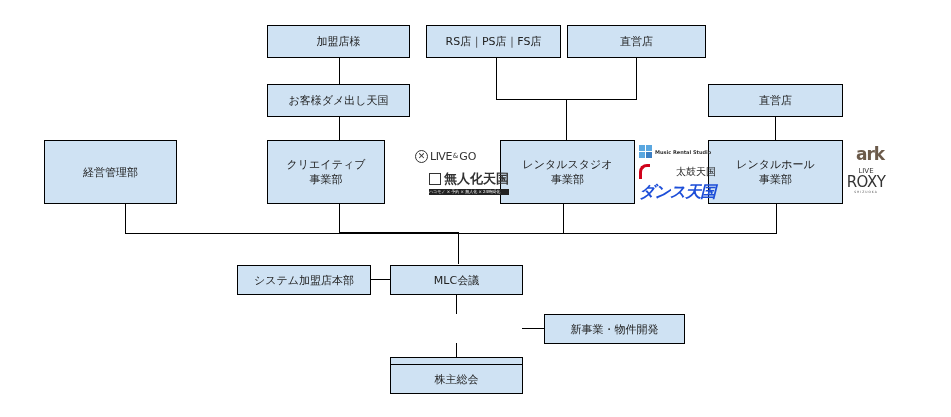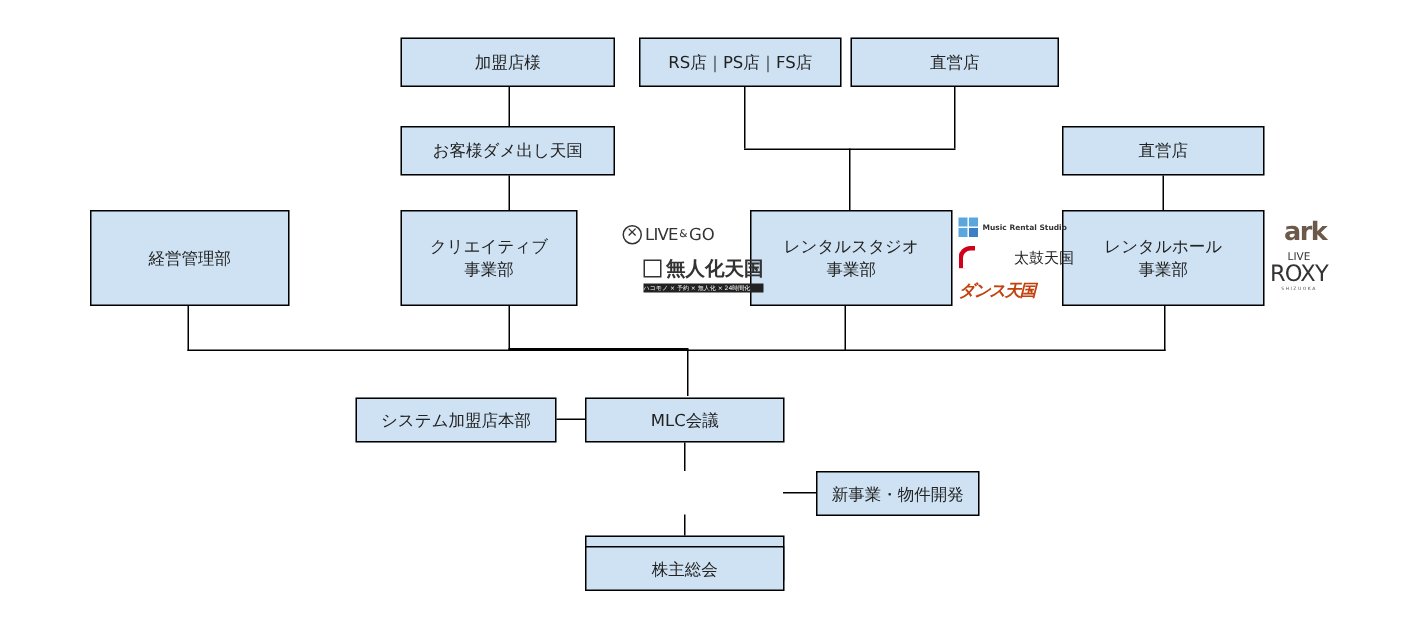--- a/index.html
+++ b/index.html
@@ -48,21 +48,21 @@
 <div class="box" style="left:426px; top:25px; width:135px; height:33px;">
   <span>RS店｜PS店｜FS店</span>
 </div>
 <div class="box" style="left:567px; top:25px; width:139px; height:33px;">
   <span>直営店</span>
 </div>
 <div class="box" style="left:708px; top:84px; width:135px; height:33px;">
   <span>直営店</span>
 </div>
 
-<div class="box" style="left:60px; top:140px; width:133px; height:64px;">
+<div class="box" style="left:44px; top:140px; width:133px; height:64px;">
   <span>経営管理部</span>
 </div>
 <div class="box" style="left:267px; top:140px; width:118px; height:64px; flex-direction:column;">
   <span>クリエイティブ</span>
   <span>事業部</span>
 </div>
 <div class="box" style="left:500px; top:140px; width:135px; height:64px; flex-direction:column;">
   <span>レンタルスタジオ</span>
   <span>事業部</span>
 </div>
@@ -73,21 +73,21 @@
 
 <div class="box" style="left:237px; top:265px; width:134px; height:30px;">
   <span>システム加盟店本部</span>
 </div>
 <div class="box" style="left:390px; top:265px; width:133px; height:30px;">
   <span>MLC会議</span>
 </div>
 <div class="box" style="left:390px; top:314px; width:133px; height:30px;margin-top:43px;">
   <span>CEO</span>
 </div>
-<div class="box" style="left:544px; top:314px; width:109px; height:30px;">
+<div class="box" style="left:544px; top:314px; width:141px; height:30px;">
   <span>新事業・物件開発</span>
 </div>
 <div class="box" style="left:390px; top:364px; width:133px; height:30px;">
   <span>株主総会</span>
 </div>
 
 <div class="logo" style="left:415px; top:148px; height:16px; display:flex; align-items:center;">
   <span style="display:inline-block; width:11px; height:11px; border:1.5px solid #333; border-radius:50%; font-size:9px; line-height:11px; text-align:center; color:#333; margin-right:2px;">✕</span>
   <span style="font-size:11px; color:#333; letter-spacing:-0.5px;">LIVE</span>
   <span style="font-size:7px; color:#333; margin:0 1px;">&amp;</span>
@@ -108,21 +108,21 @@
     <i style="width:6px;height:6px;background:#5aa7e0;display:block;"></i>
       <i style="width:6px;height:6px;background:#3b7fc4;display:block;"></i>
   </span>
   <span style="font-size:5px; color:#333; font-weight:bold;">Music Rental Studio</span>
 </div>
 <div class="logo" style="left:639px; top:164px; display:flex; align-items:center;">
   <span style="display:inline-block; width:8px; height:12px; border-left:3px solid #d0021b; border-top:3px solid #d0021b; border-radius:8px 0 0 0; margin-right:1px;"></span>
   <span style="font-size:10px; color:#222;margin-left:25px;">太鼓天国</span>
 </div>
 <div class="logo" style="left:639px; top:182px;">
-  <span style="font-size:11px; color:#c2410c; font-weight:bold; font-style:italic; letter-spacing:-1px;">ダンス天国</span>
+  <span style="font-size:16px; color:#1d4ed8; font-weight:bold; font-style:italic; letter-spacing:-1px;">ダンス天国</span>
 </div>
 
 <div class="logo" style="left:856px; top:145px;">
   <span style="font-size:17px; font-weight:bold; color:#6b5a4a; letter-spacing:-1px; line-height:17px;">ark</span>
 </div>
 <div class="logo" style="left:846px; top:168px; text-align:center; width:40px;">
   <div style="font-size:7px; line-height:7px; color:#333;">LIVE</div>
   <div style="font-size:15px; line-height:15px; color:#333; letter-spacing:-0.5px;">ROXY</div>
   <div style="font-size:3px; line-height:4px; color:#555; letter-spacing:1px;">SHIZUOKA</div>
 </div>

